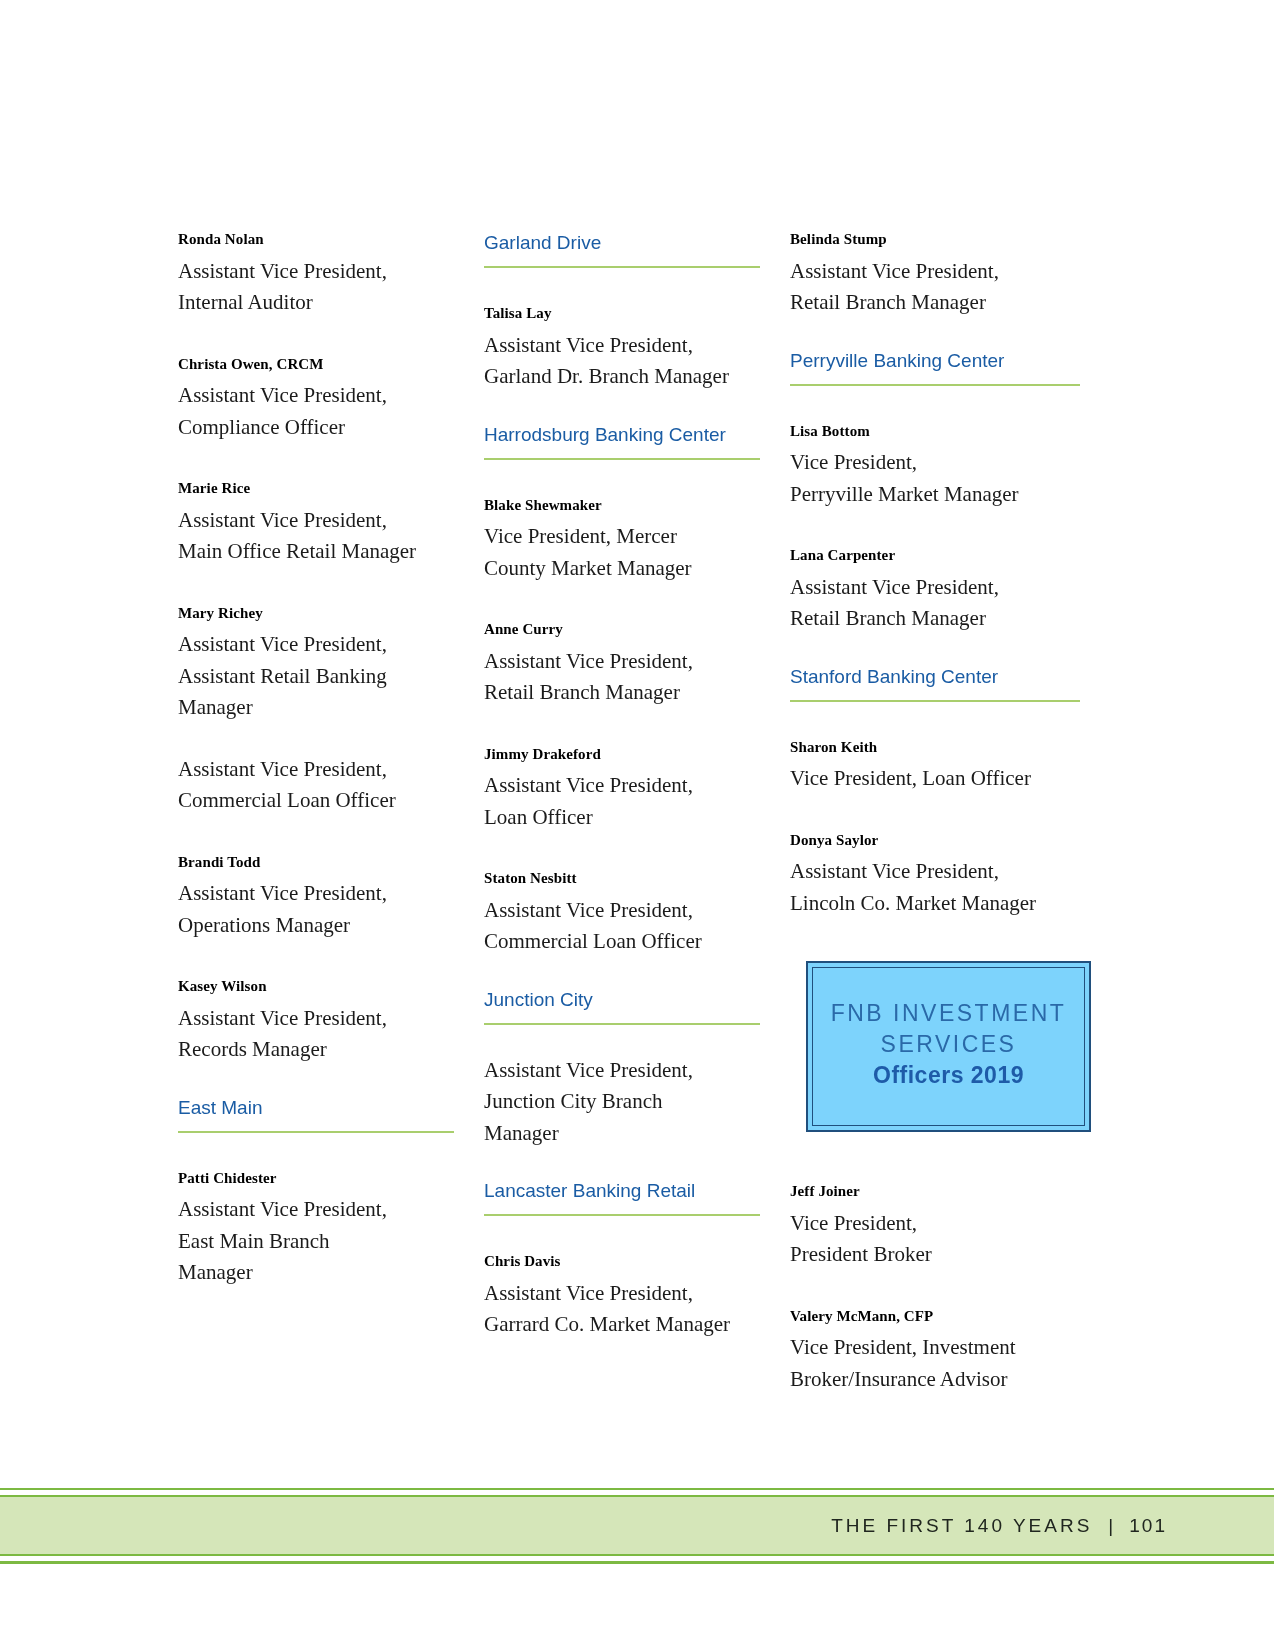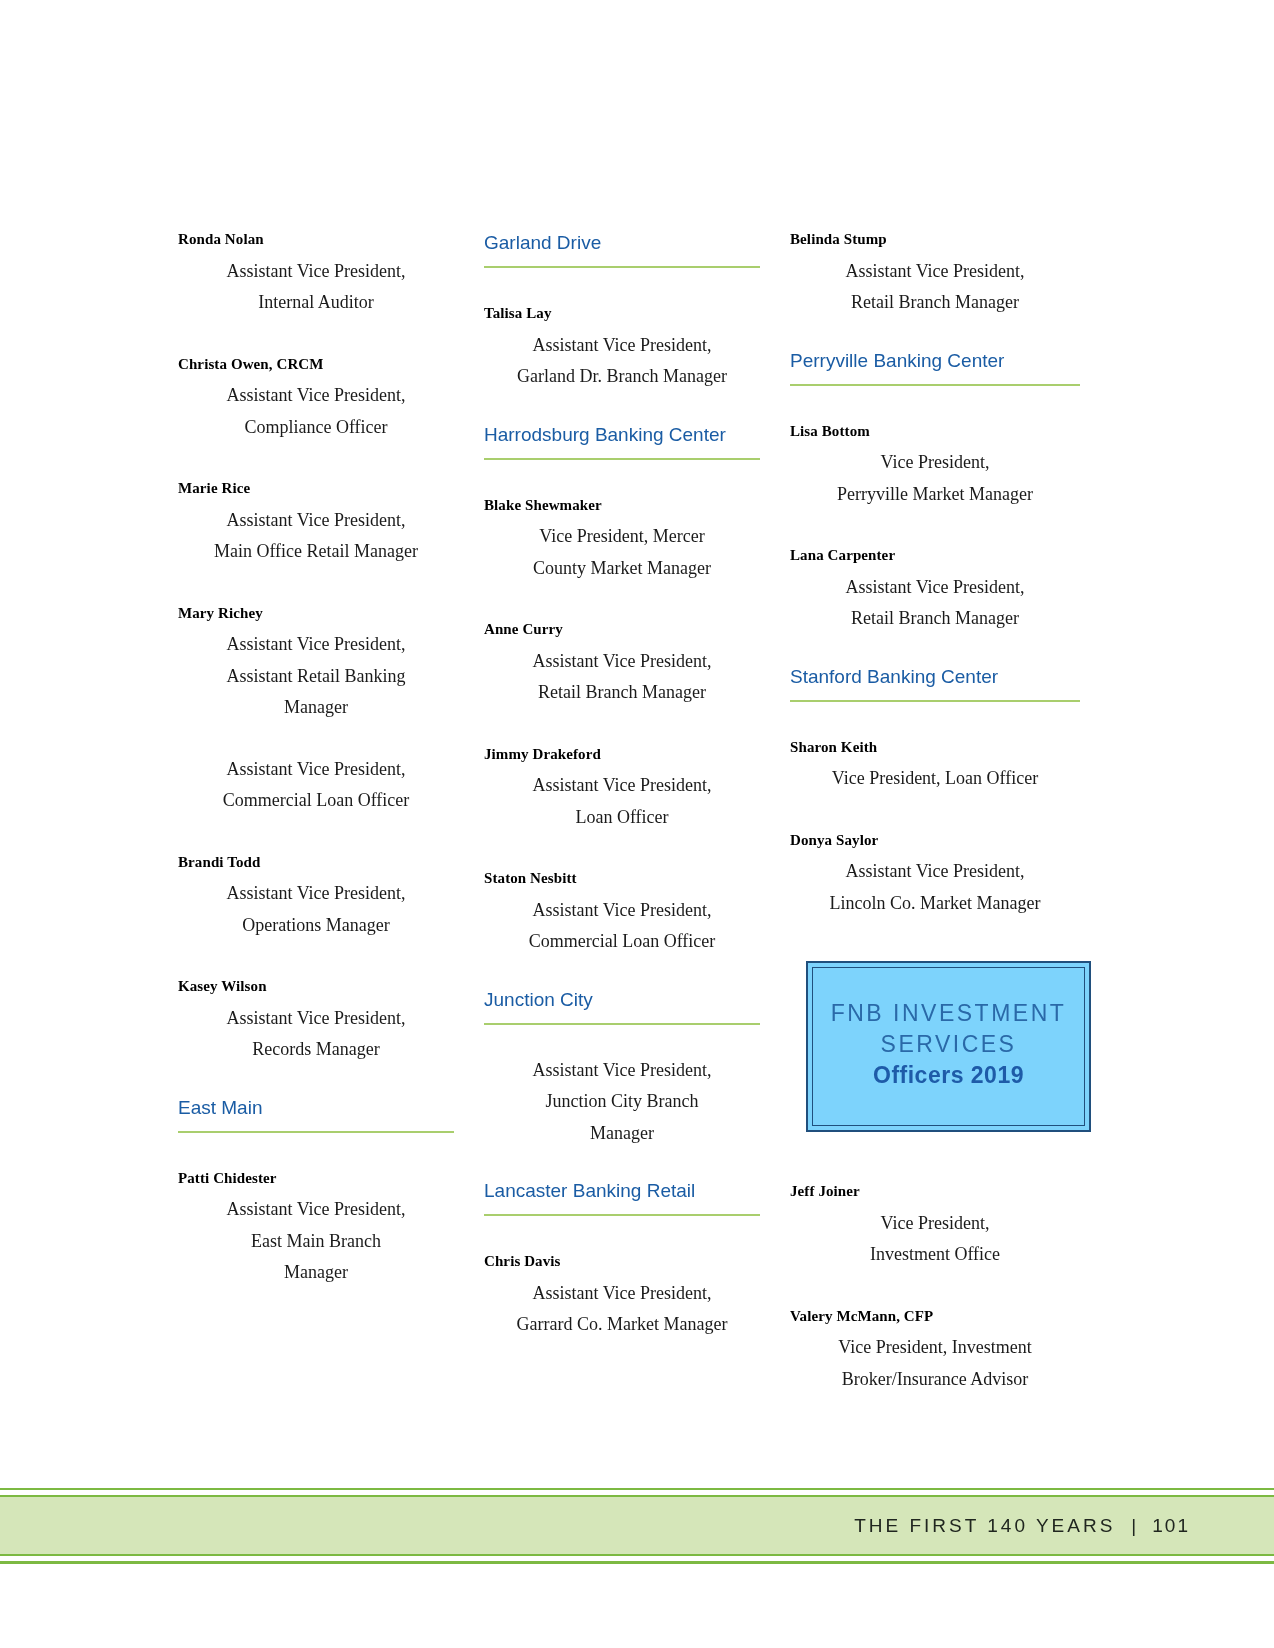--- a/index.html
+++ b/index.html
@@ -23,24 +23,23 @@
 
   .entry { margin-bottom: 30px; }
   .entry-name {
     font-weight: 700;
     font-size: 15px;
     line-height: 31.5px;
     color: #000000;
     letter-spacing: 0.1px;
   }
   .entry-title {
-    font-size: 18px;
+    font-size: 21px;
     line-height: 31.5px;
     color: #1b1b1b;
-    text-align: center;
   }
 
   .section-heading {
     font-family: "Liberation Sans", sans-serif;
     font-size: 19px;
     line-height: 24px;
     color: #1a5ca4;
     padding-bottom: 11px;
     border-bottom: 2px solid #a9ce6d;
     margin: 7px 0 30px 0;
@@ -79,21 +78,21 @@
   }
   .footer-band {
     position: absolute; top: 1495px; left: 0;
     width: 1274px; height: 61px;
     box-sizing: border-box;
     background: #d5e6b9;
     border-top: 2px solid #7cb942;
     border-bottom: 2px solid #7cb942;
     display: flex;
     justify-content: flex-end;
-    padding-right: 84px;
+    padding-right: 107px;
   }
   .footer-rule-bottom {
     position: absolute; top: 1561px; left: 0;
     width: 1274px; height: 3px; background: #7cb942;
   }
   .footer-text {
     font-family: "Liberation Sans", sans-serif;
     font-size: 19px;
     letter-spacing: 3px;
     color: #20261f;
@@ -224,21 +223,21 @@
         <div class="fnb-box">
           <div class="fnb-box-inner">
             <div class="box-line">FNB INVESTMENT</div>
             <div class="box-line">SERVICES</div>
             <div class="box-line box-bold">Officers 2019</div>
           </div>
         </div>
         <div class="entry">
           <div class="entry-name">Jeff Joiner</div>
           <div class="entry-title">Vice President,</div>
-          <div class="entry-title">Investment Office</div>
+          <div class="entry-title">President Broker</div>
         </div>
         <div class="entry">
           <div class="entry-name">Valery McMann, CFP</div>
           <div class="entry-title">Vice President, Investment</div>
           <div class="entry-title">Broker/Insurance Advisor</div>
         </div>
       </div>
   </div>
 
   <div class="footer-rule-top"></div>

